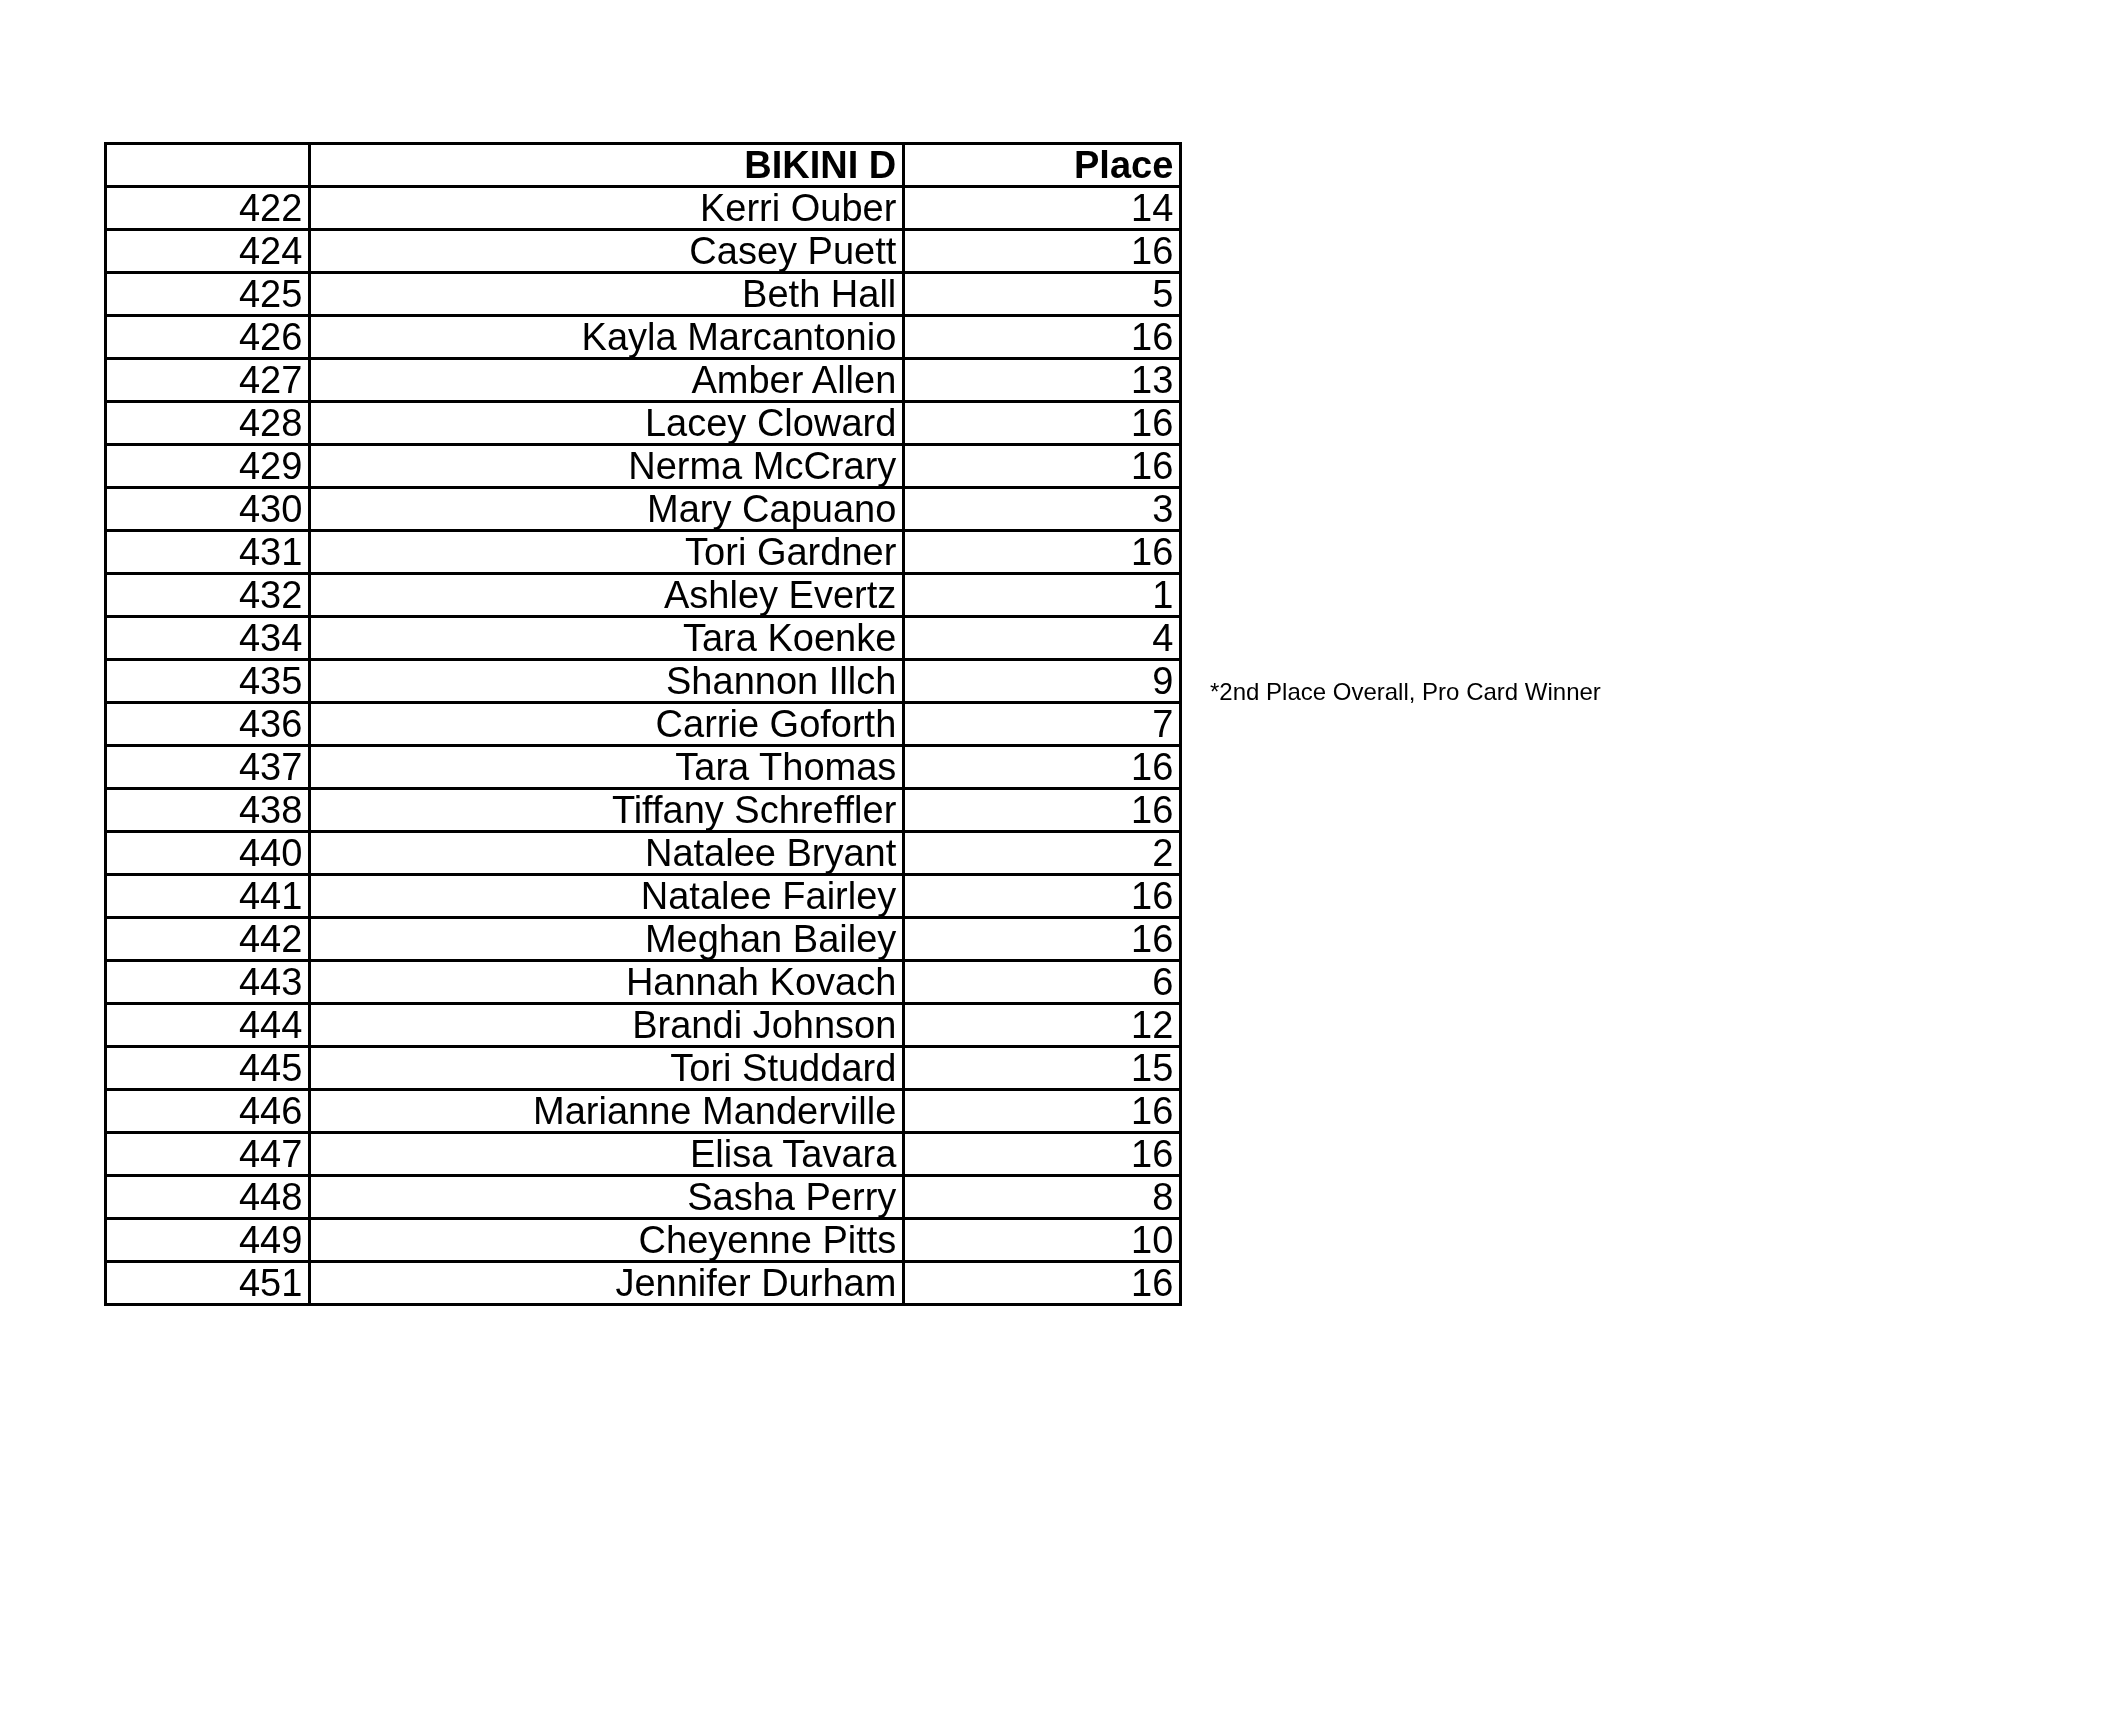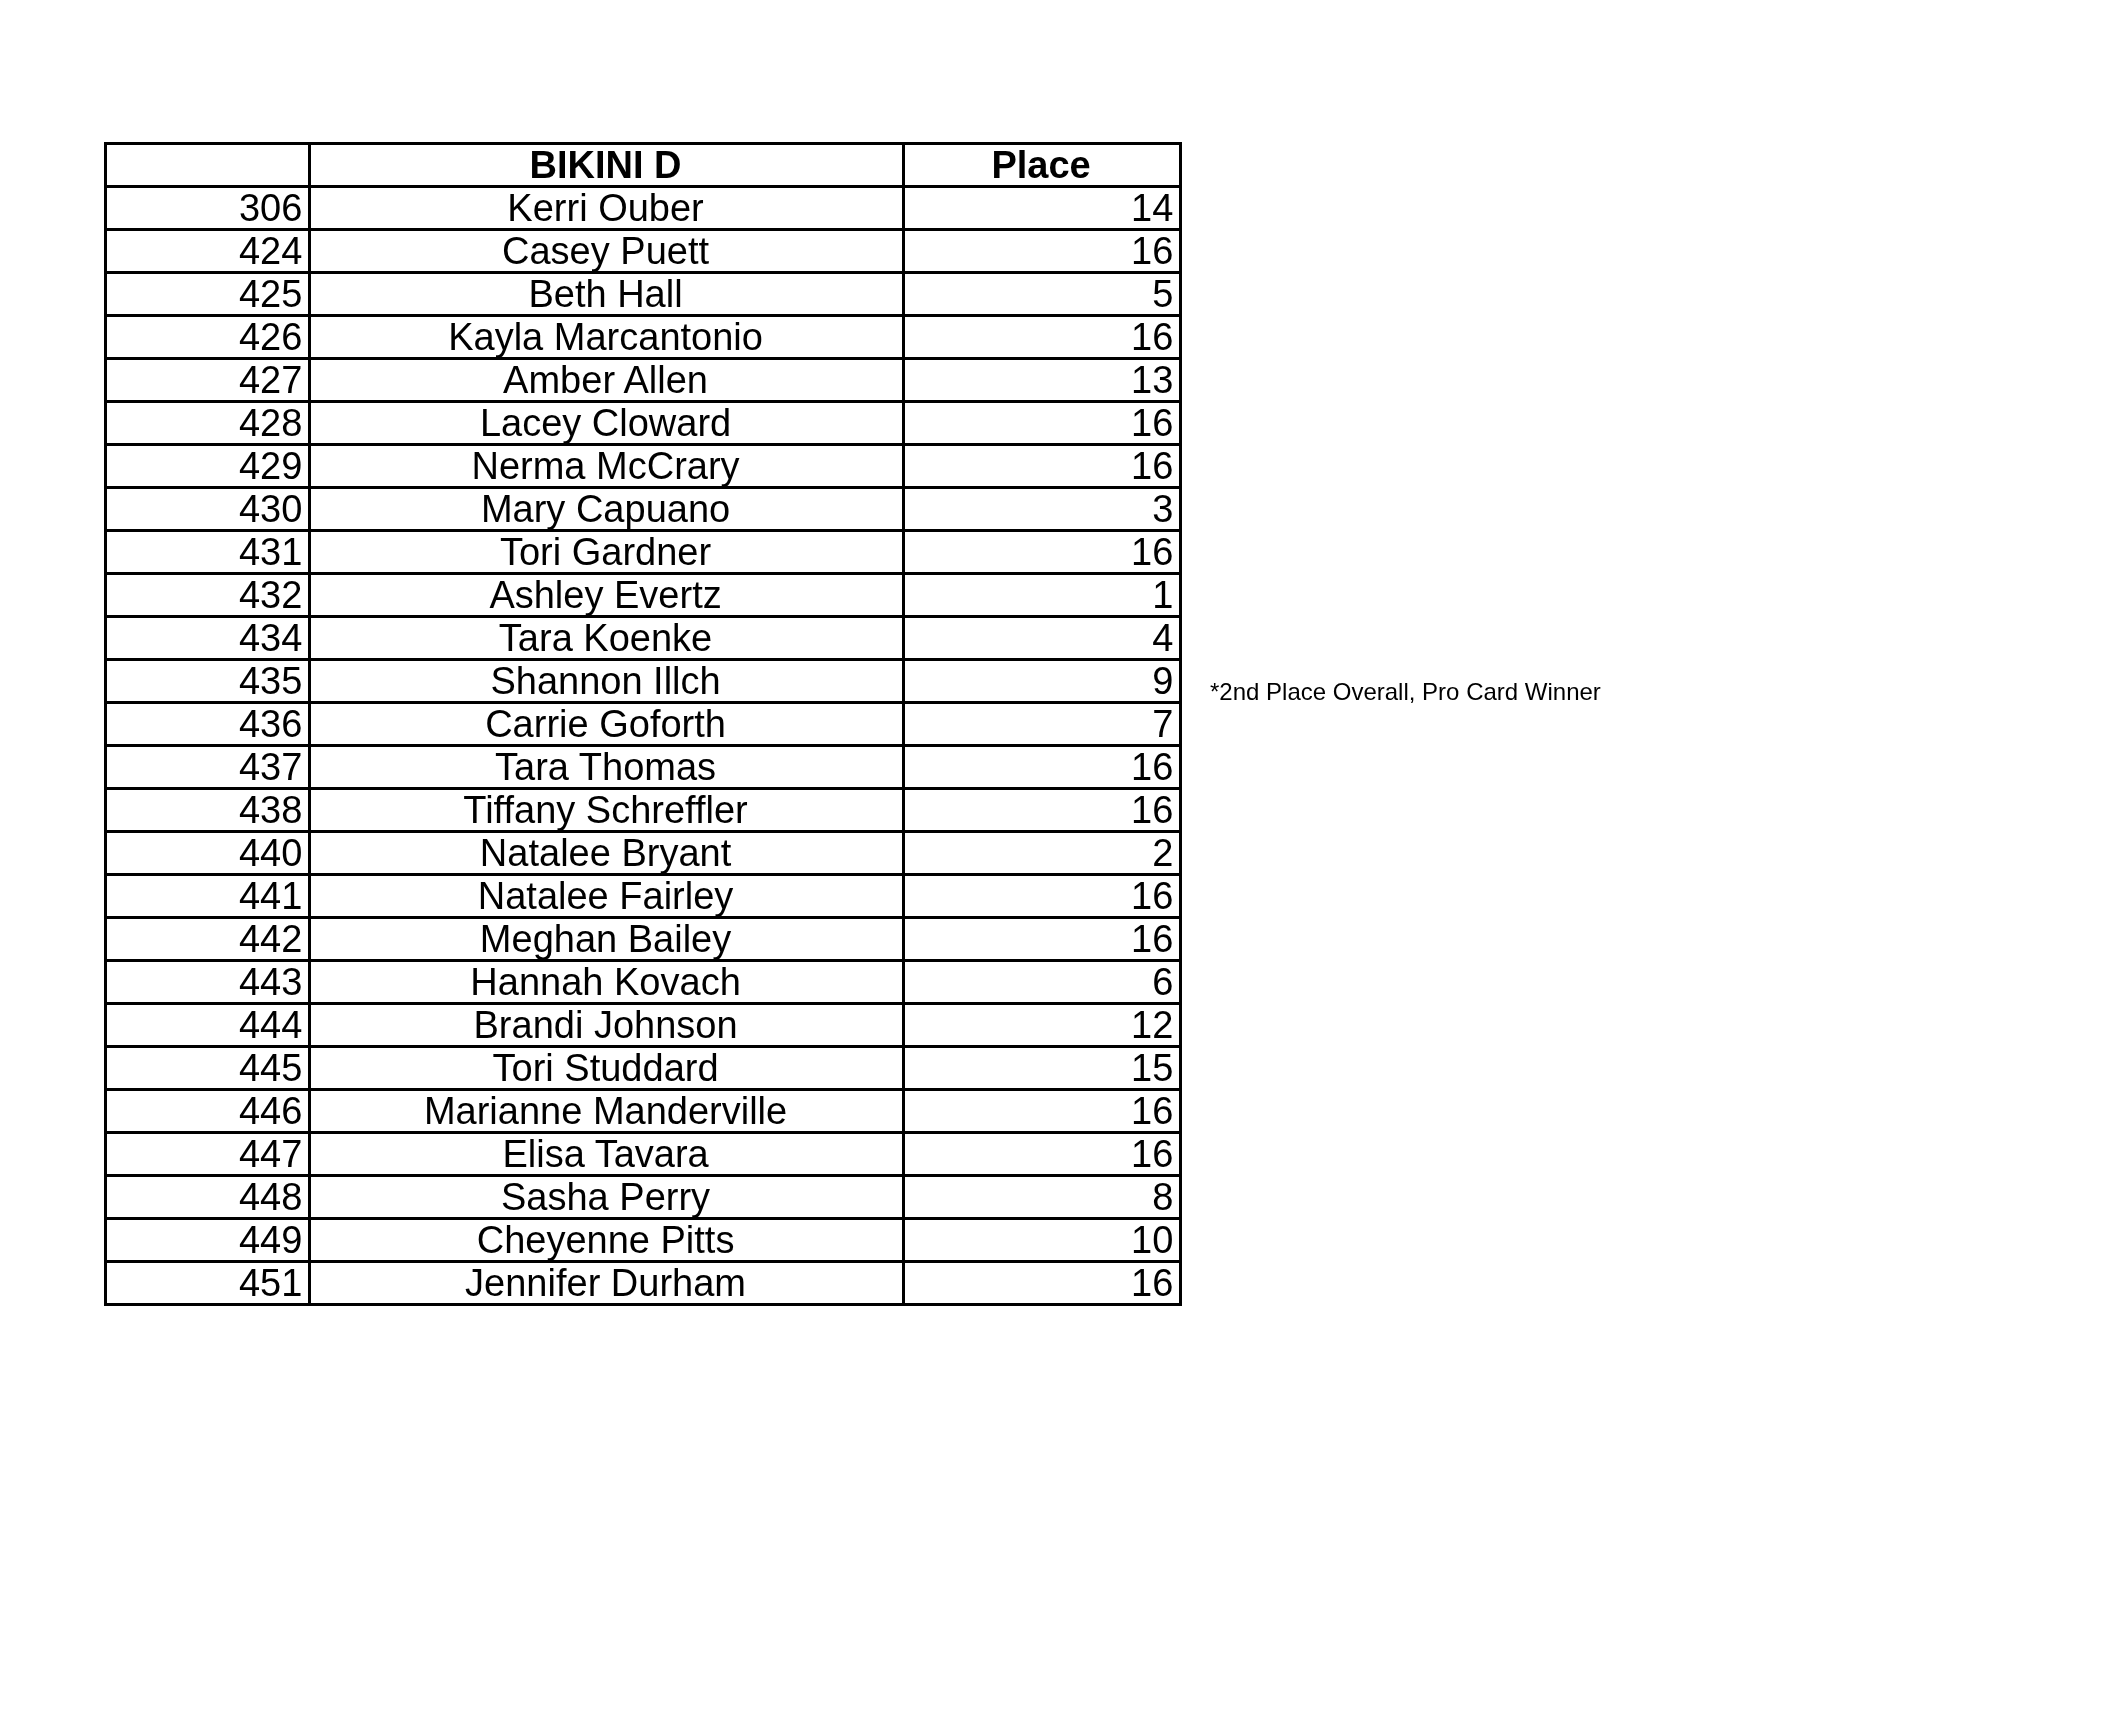--- a/index.html
+++ b/index.html
@@ -7,42 +7,42 @@
          font-family:"Liberation Sans", sans-serif; color:#000; }
   table.results { position:absolute; left:104px; top:142px; border-collapse:collapse;
                   table-layout:fixed; border:3.8px solid #000; }
   table.results td { border:3.8px solid #000; height:40px; padding:0 5.7px 0 3.8px;
                      font-size:38px; line-height:40px; white-space:nowrap; overflow:visible;
                      vertical-align:bottom; }
   col.c-num { width:204px; }
   col.c-name { width:594px; }
   col.c-place { width:277px; }
   td.num, td.place { text-align:right; }
-  td.name { text-align:center; padding-left:3.8px; }
+  td.name { text-align:right; padding-left:3.8px; }
   tr.header td { font-weight:bold; }
   .note { position:absolute; left:1210px; top:670px; font-size:24px; line-height:44px;
           white-space:nowrap; }
 </style>
 </head>
 <body>
 
 <table class="results">
   <colgroup>
       <col class="c-num">
       <col class="c-name">
       <col class="c-place">
     </colgroup>
   <tbody id="tbody">
     <tr class="header">
       <td class="num"></td>
       <td class="name">BIKINI D</td>
       <td class="name">Place</td>
     </tr>
   <tr>
-        <td class="num">306</td>
+        <td class="num">422</td>
         <td class="name">Kerri Ouber</td>
         <td class="place">14</td>
       </tr>
       <tr>
         <td class="num">424</td>
         <td class="name">Casey Puett</td>
         <td class="place">16</td>
       </tr>
       <tr>
         <td class="num">425</td>

